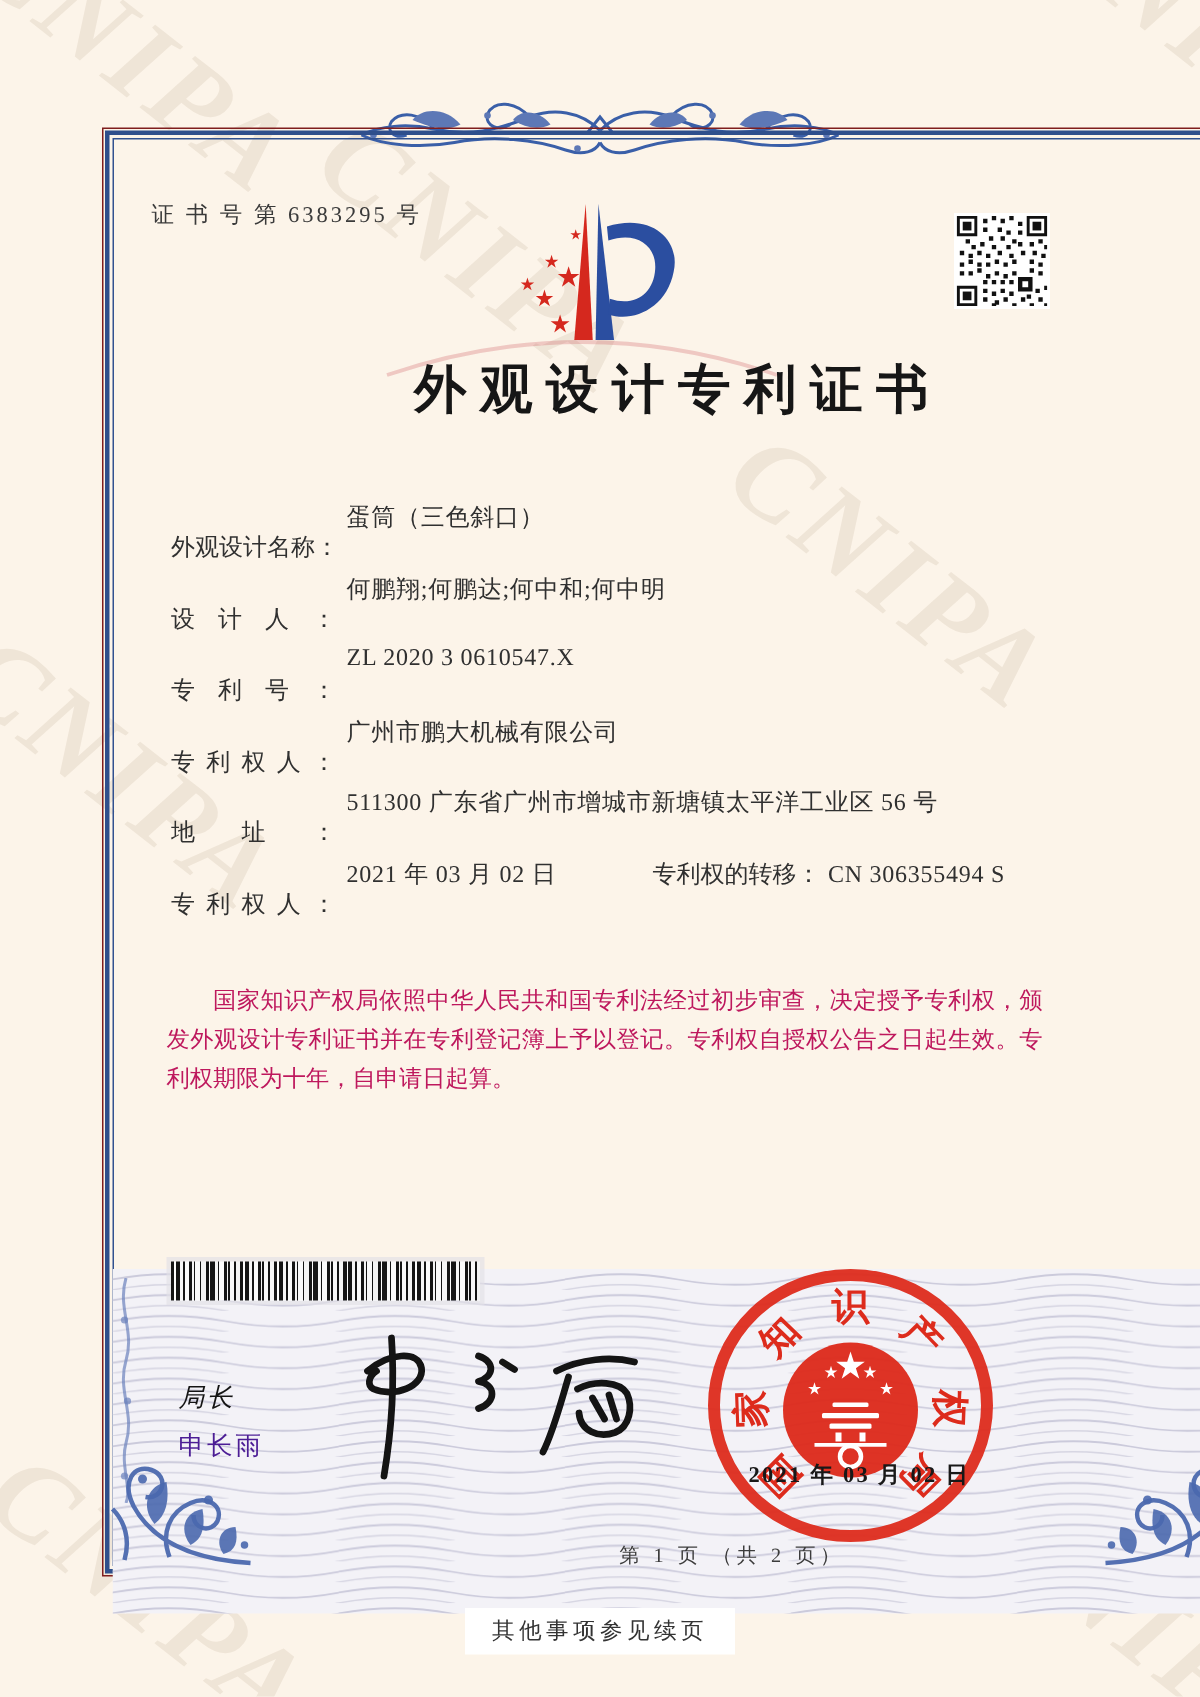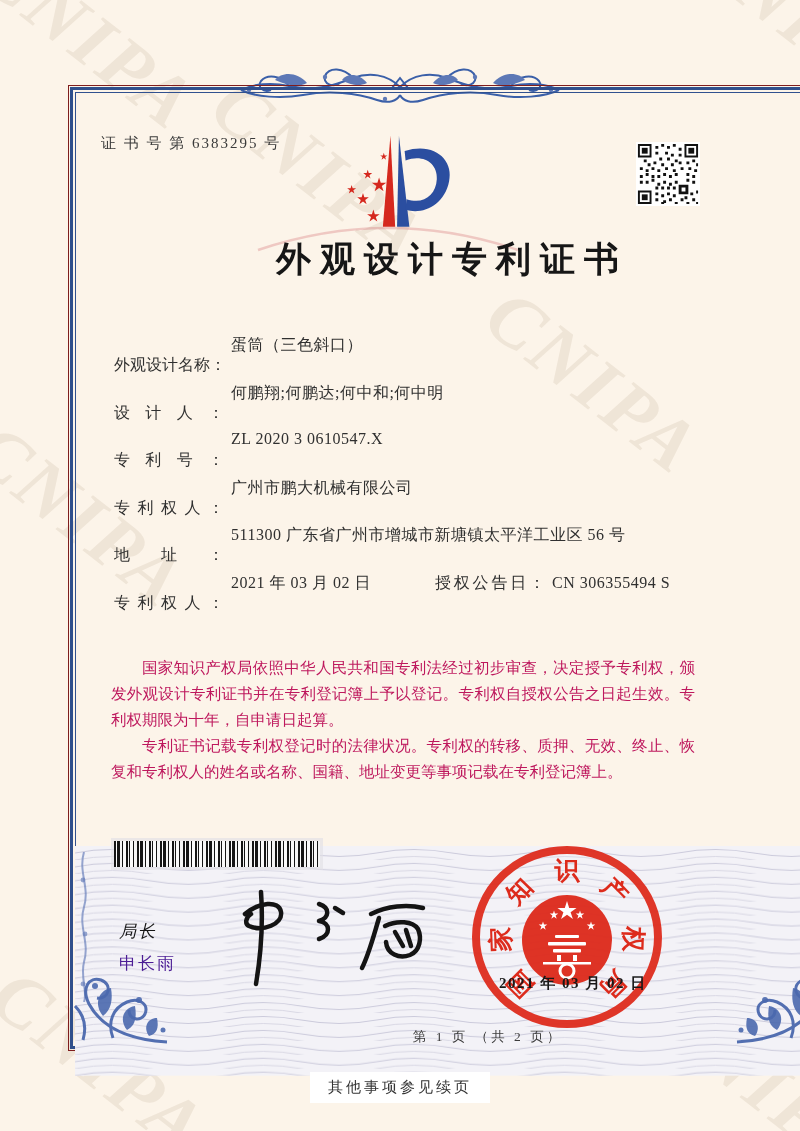--- a/index.html
+++ b/index.html
@@ -193,27 +193,26 @@
       <div class="frow">
         <span class="flabel">专利号：</span><span class="fvalue">ZL 2020 3 0610547.X</span>
       </div>
       <div class="frow">
         <span class="flabel">专利权人：</span><span class="fvalue">广州市鹏大机械有限公司</span>
       </div>
       <div class="frow">
         <span class="flabel">地址：</span><span class="fvalue">511300 广东省广州市增城市新塘镇太平洋工业区 56 号</span>
       </div>
       <div class="frow">
-        <span class="flabel">专利权人：</span><span class="fvalue">2021 年 03 月 02 日</span><span class="flabel2">授权公告日：</span><span class="fvalue">CN 306355494 S</span>
+        <span class="flabel">专利权人：</span><span class="fvalue">2021 年 03 月 02 日</span><span class="flabel2">专利权的转移：</span><span class="fvalue">CN 306355494 S</span>
       </div>
     </div>
 
     <div class="paras">
       <p>国家知识产权局依照中华人民共和国专利法经过初步审查，决定授予专利权，颁发外观设计专利证书并在专利登记簿上予以登记。专利权自授权公告之日起生效。专利权期限为十年，自申请日起算。</p>
-      <p>专利证书记载专利权登记时的法律状况。专利权的转移、质押、无效、终止、恢复和专利权人的姓名或名称、国籍、地址变更等事项记载在专利登记簿上。</p>
     </div>
 
     <div class="lower">
       <svg class="waves-bg" viewBox="0 0 650 198" preserveAspectRatio="none">
         <defs>
           <pattern id="wv" width="130" height="12" patternUnits="userSpaceOnUse">
             <path d="M0 6 Q32 0 65 6 T130 6" fill="none" stroke="#cbcadb" stroke-width="1"></path>
             <path d="M0 12 Q32 6 65 12 T130 12" fill="none" stroke="#d6d5e2" stroke-width="0.8"></path>
           </pattern>
         </defs>

